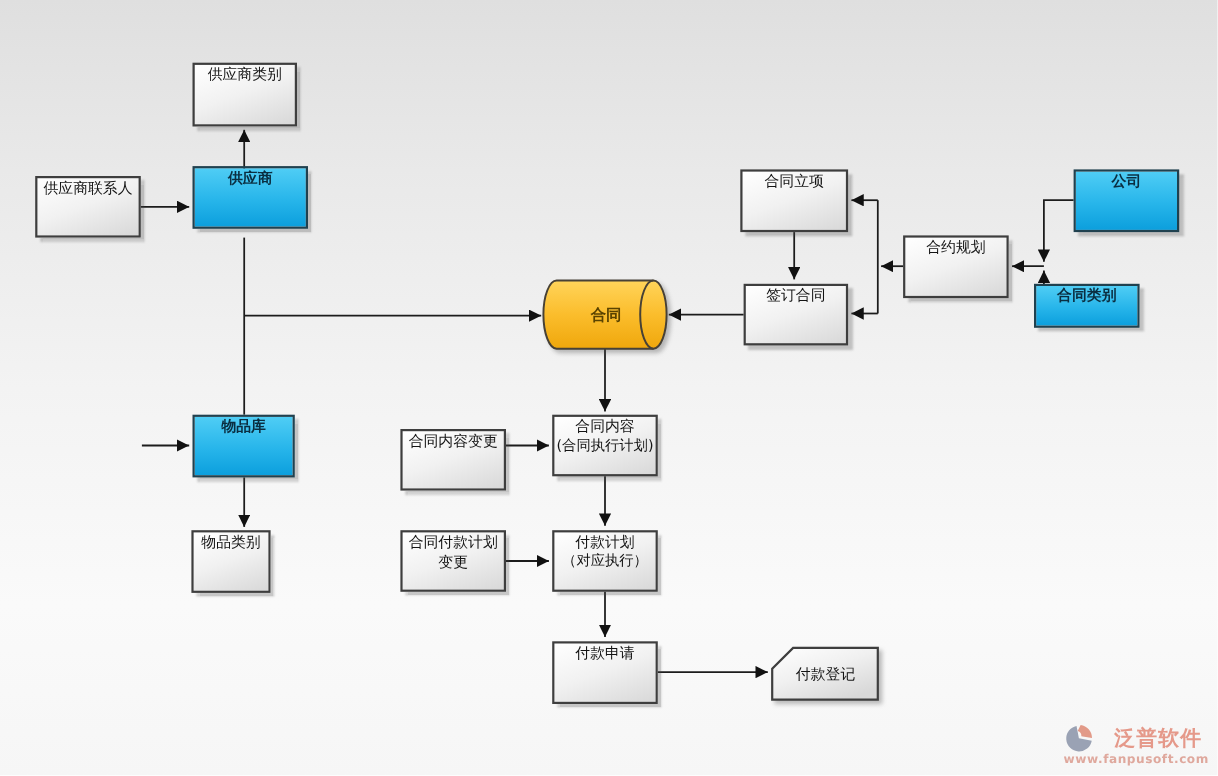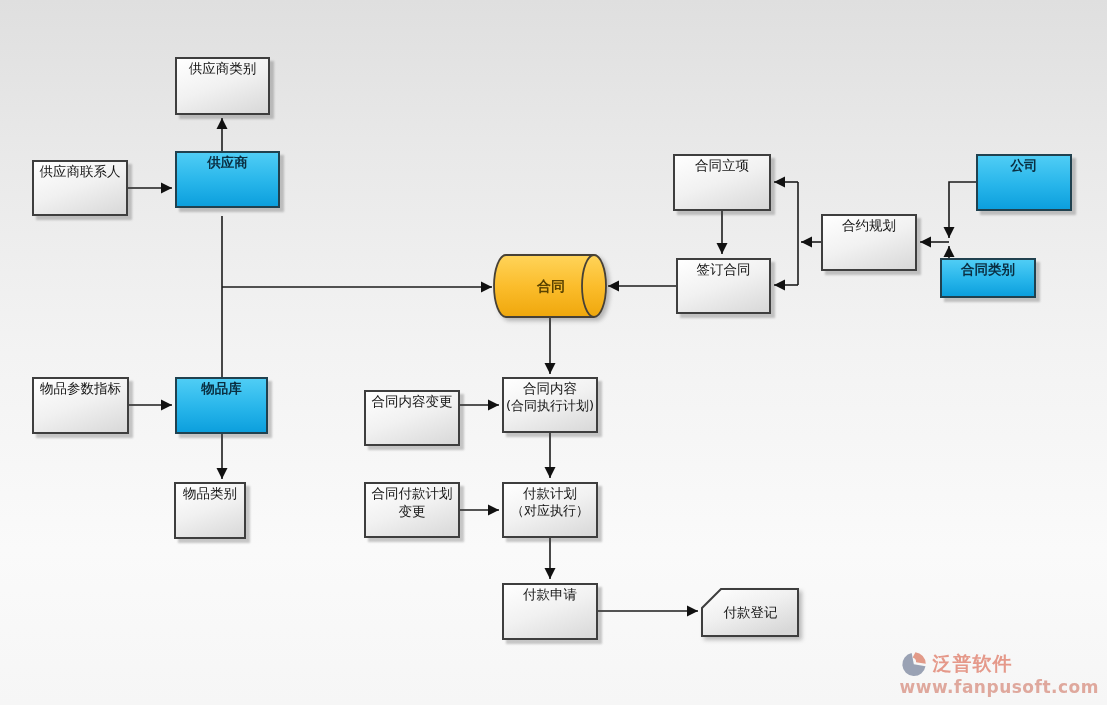--- a/index.html
+++ b/index.html
@@ -24,24 +24,24 @@
     color:#0a2e41;font-weight:600;border-color:#20414f;
   }
   .lbl{display:block;}
   .lbl.sub{font-size:13px;}
   .shape-wrap{position:absolute;z-index:2;display:flex;align-items:center;justify-content:center;}
   .shape-wrap svg{position:absolute;left:0;top:0;filter:drop-shadow(3px 3px 2px rgba(70,70,70,.35));}
   .cyl-lbl{position:relative;z-index:3;font-size:14px;font-weight:600;color:#5a4300;}
   .card-lbl{position:relative;z-index:3;font-size:13.5px;color:#141414;}
   .watermark{
     position:absolute;right:8px;bottom:8px;z-index:3;
-    display:grid;grid-template-columns:30px auto;column-gap:3px;align-items:center;
+    display:grid;grid-template-columns:30px auto;column-gap:16px;align-items:center;
   }
   .wm-brand{font-size:19px;font-weight:bold;color:#e5998a;letter-spacing:1px;white-space:nowrap;}
-  .wm-url{grid-column:1 / span 2;font-size:17px;font-weight:bold;color:#dfa89d;letter-spacing:.5px;text-align:center;margin-top:-1px;}
+  .wm-url{grid-column:1 / span 2;font-size:11px;font-weight:bold;color:#dfa89d;letter-spacing:.5px;text-align:center;margin-top:-1px;}
 </style>
 </head>
 <body>
 
 <div id="canvas">
 
   <svg id="edges" width="1107" height="705">
     <defs>
       <marker id="arr" viewBox="0 0 10 10" refX="10" refY="5" markerWidth="7" markerHeight="7" orient="auto-start-reverse">
         <path d="M0,0 L10,5 L0,10 Z" fill="#111"></path>
@@ -83,23 +83,20 @@
   </svg>
 
   <div class="node" style="left:175px;top:57px;width:95px;height:58px">
     <span class="lbl">供应商类别</span>
   </div>
   <div class="node" style="left:32px;top:160px;width:96px;height:56px">
     <span class="lbl">供应商联系人</span>
   </div>
   <div class="node blue" style="left:175px;top:151px;width:105px;height:57px">
     <span class="lbl">供应商</span>
-  </div>
-  <div class="node" style="left:32px;top:377px;width:97px;height:57px">
-    <span class="lbl">物品参数指标</span>
   </div>
   <div class="node blue" style="left:175px;top:377px;width:93px;height:57px">
     <span class="lbl">物品库</span>
   </div>
   <div class="node" style="left:174px;top:482px;width:72px;height:57px">
     <span class="lbl">物品类别</span>
   </div>
 
   <div class="shape-wrap" style="left:490px;top:251px;width:122px;height:72px">
     <svg width="122" height="72" viewBox="0 0 122 72">

